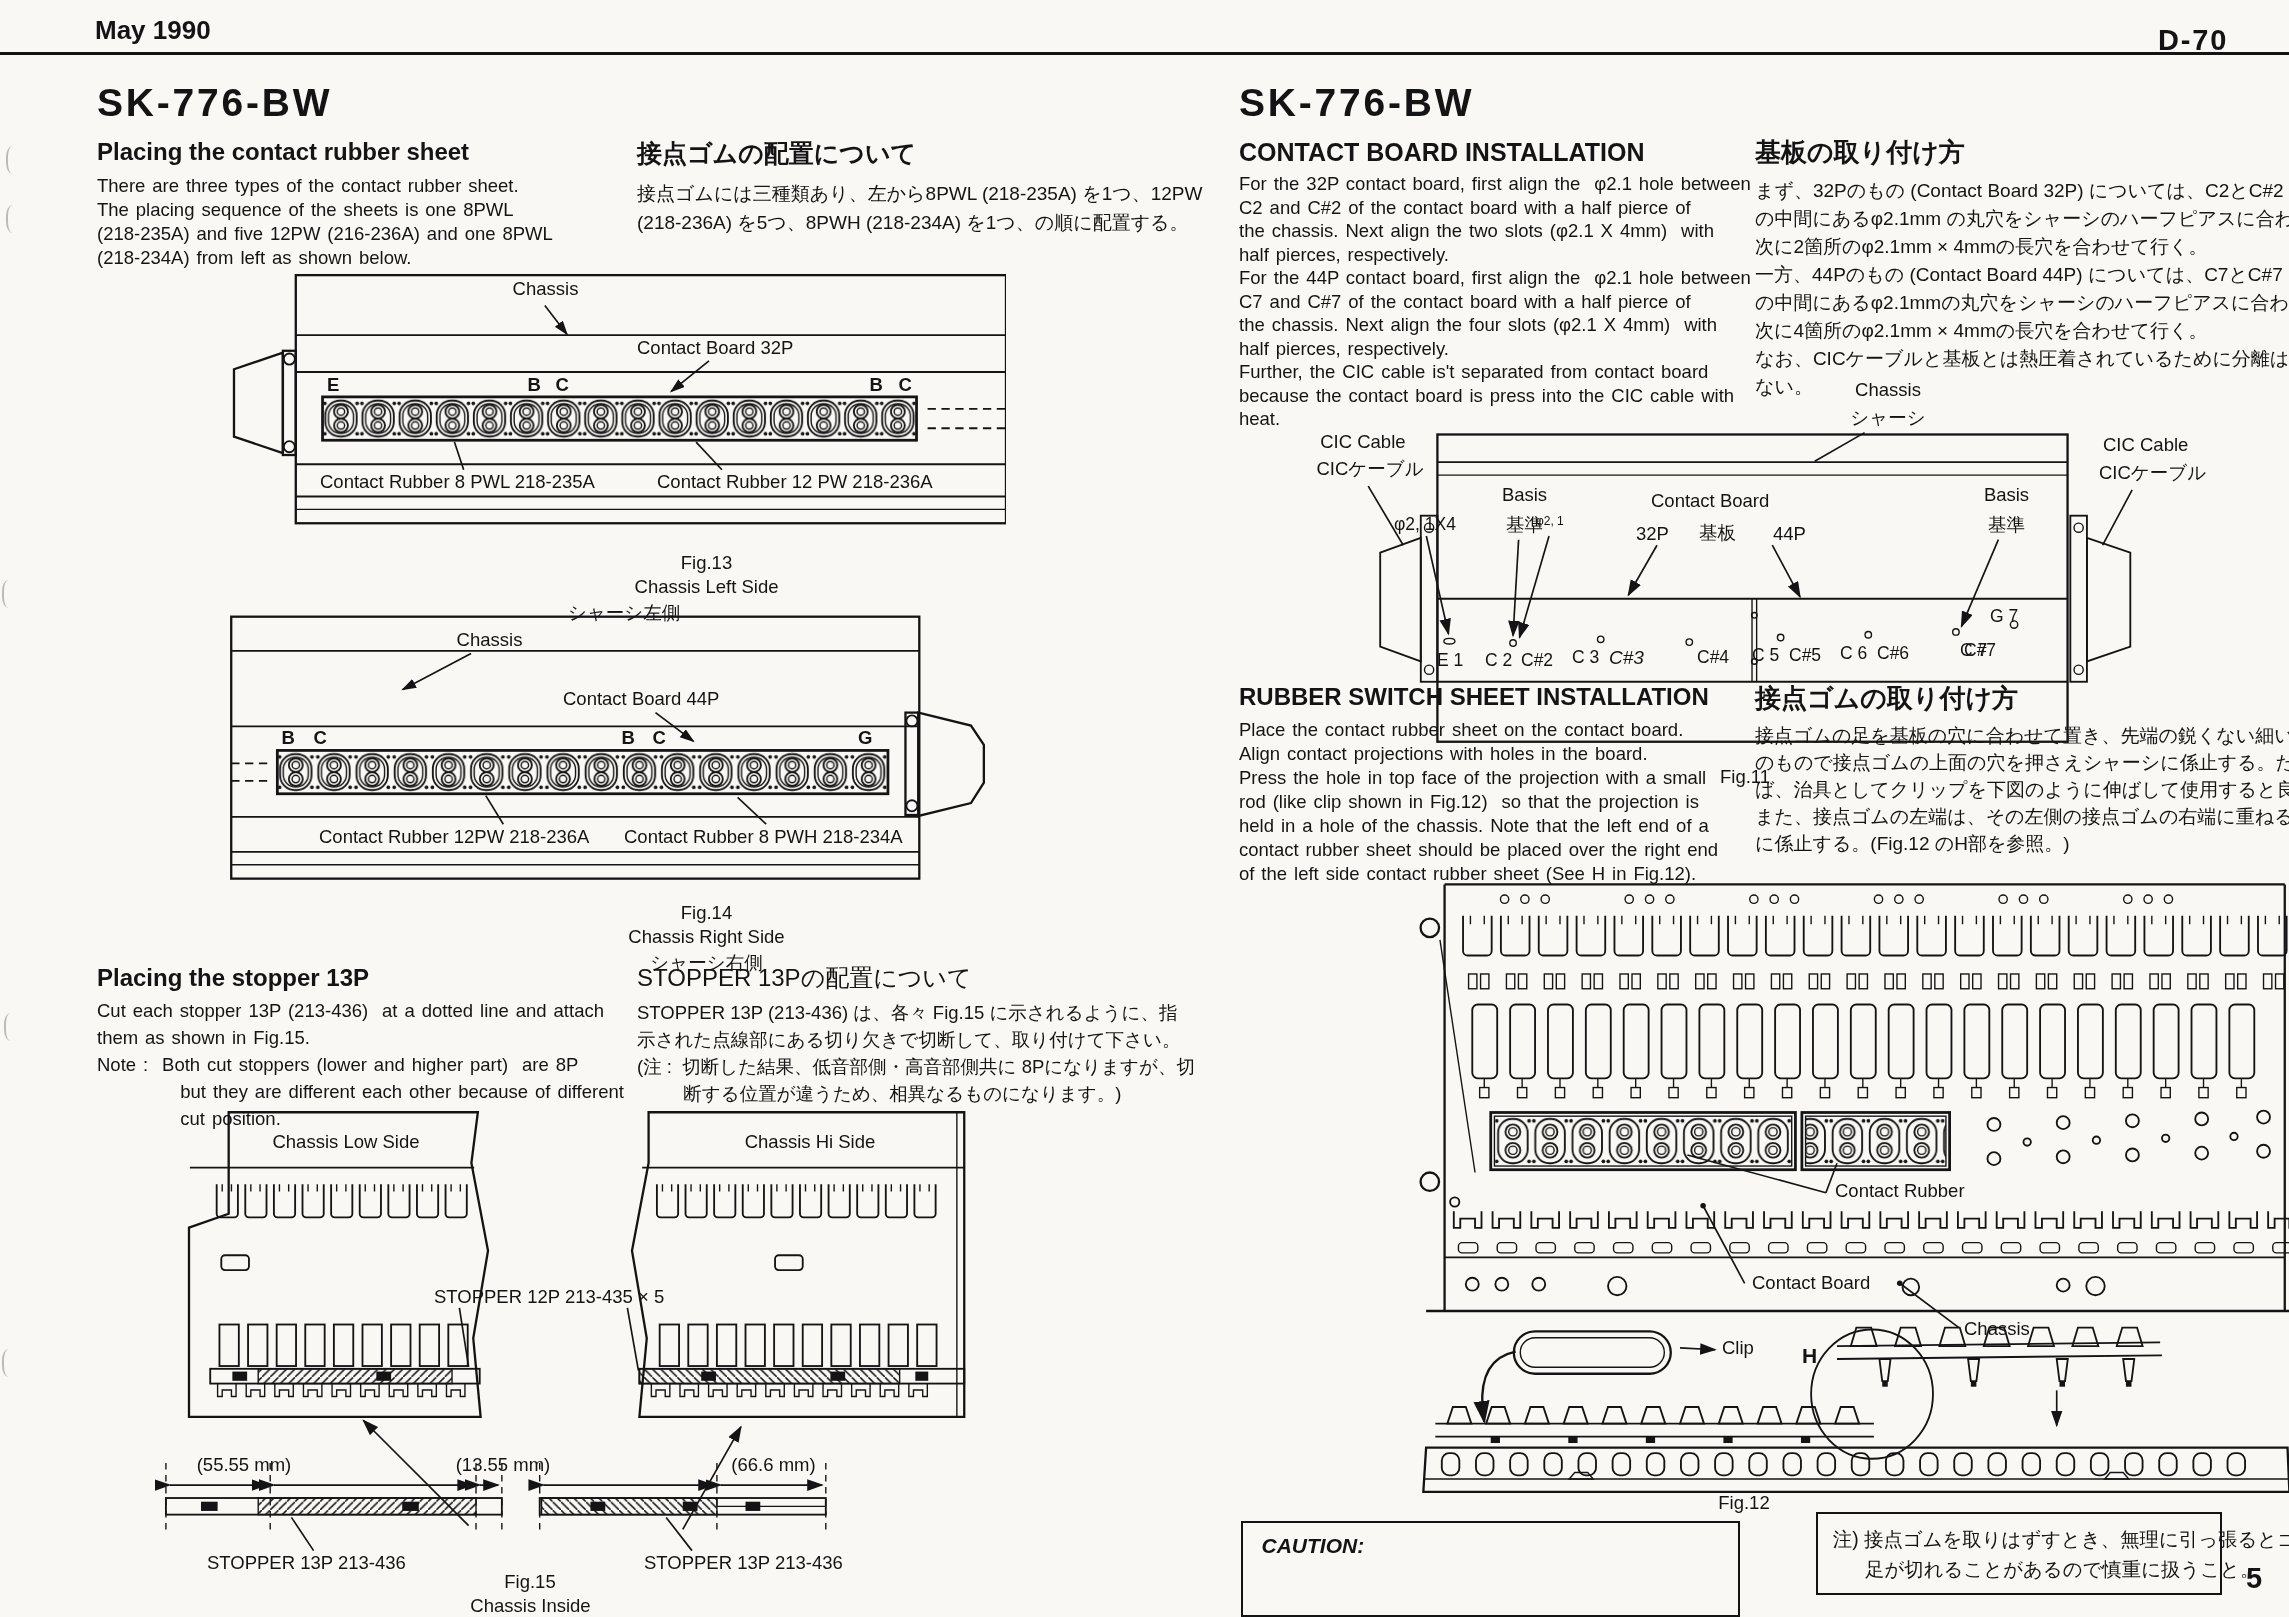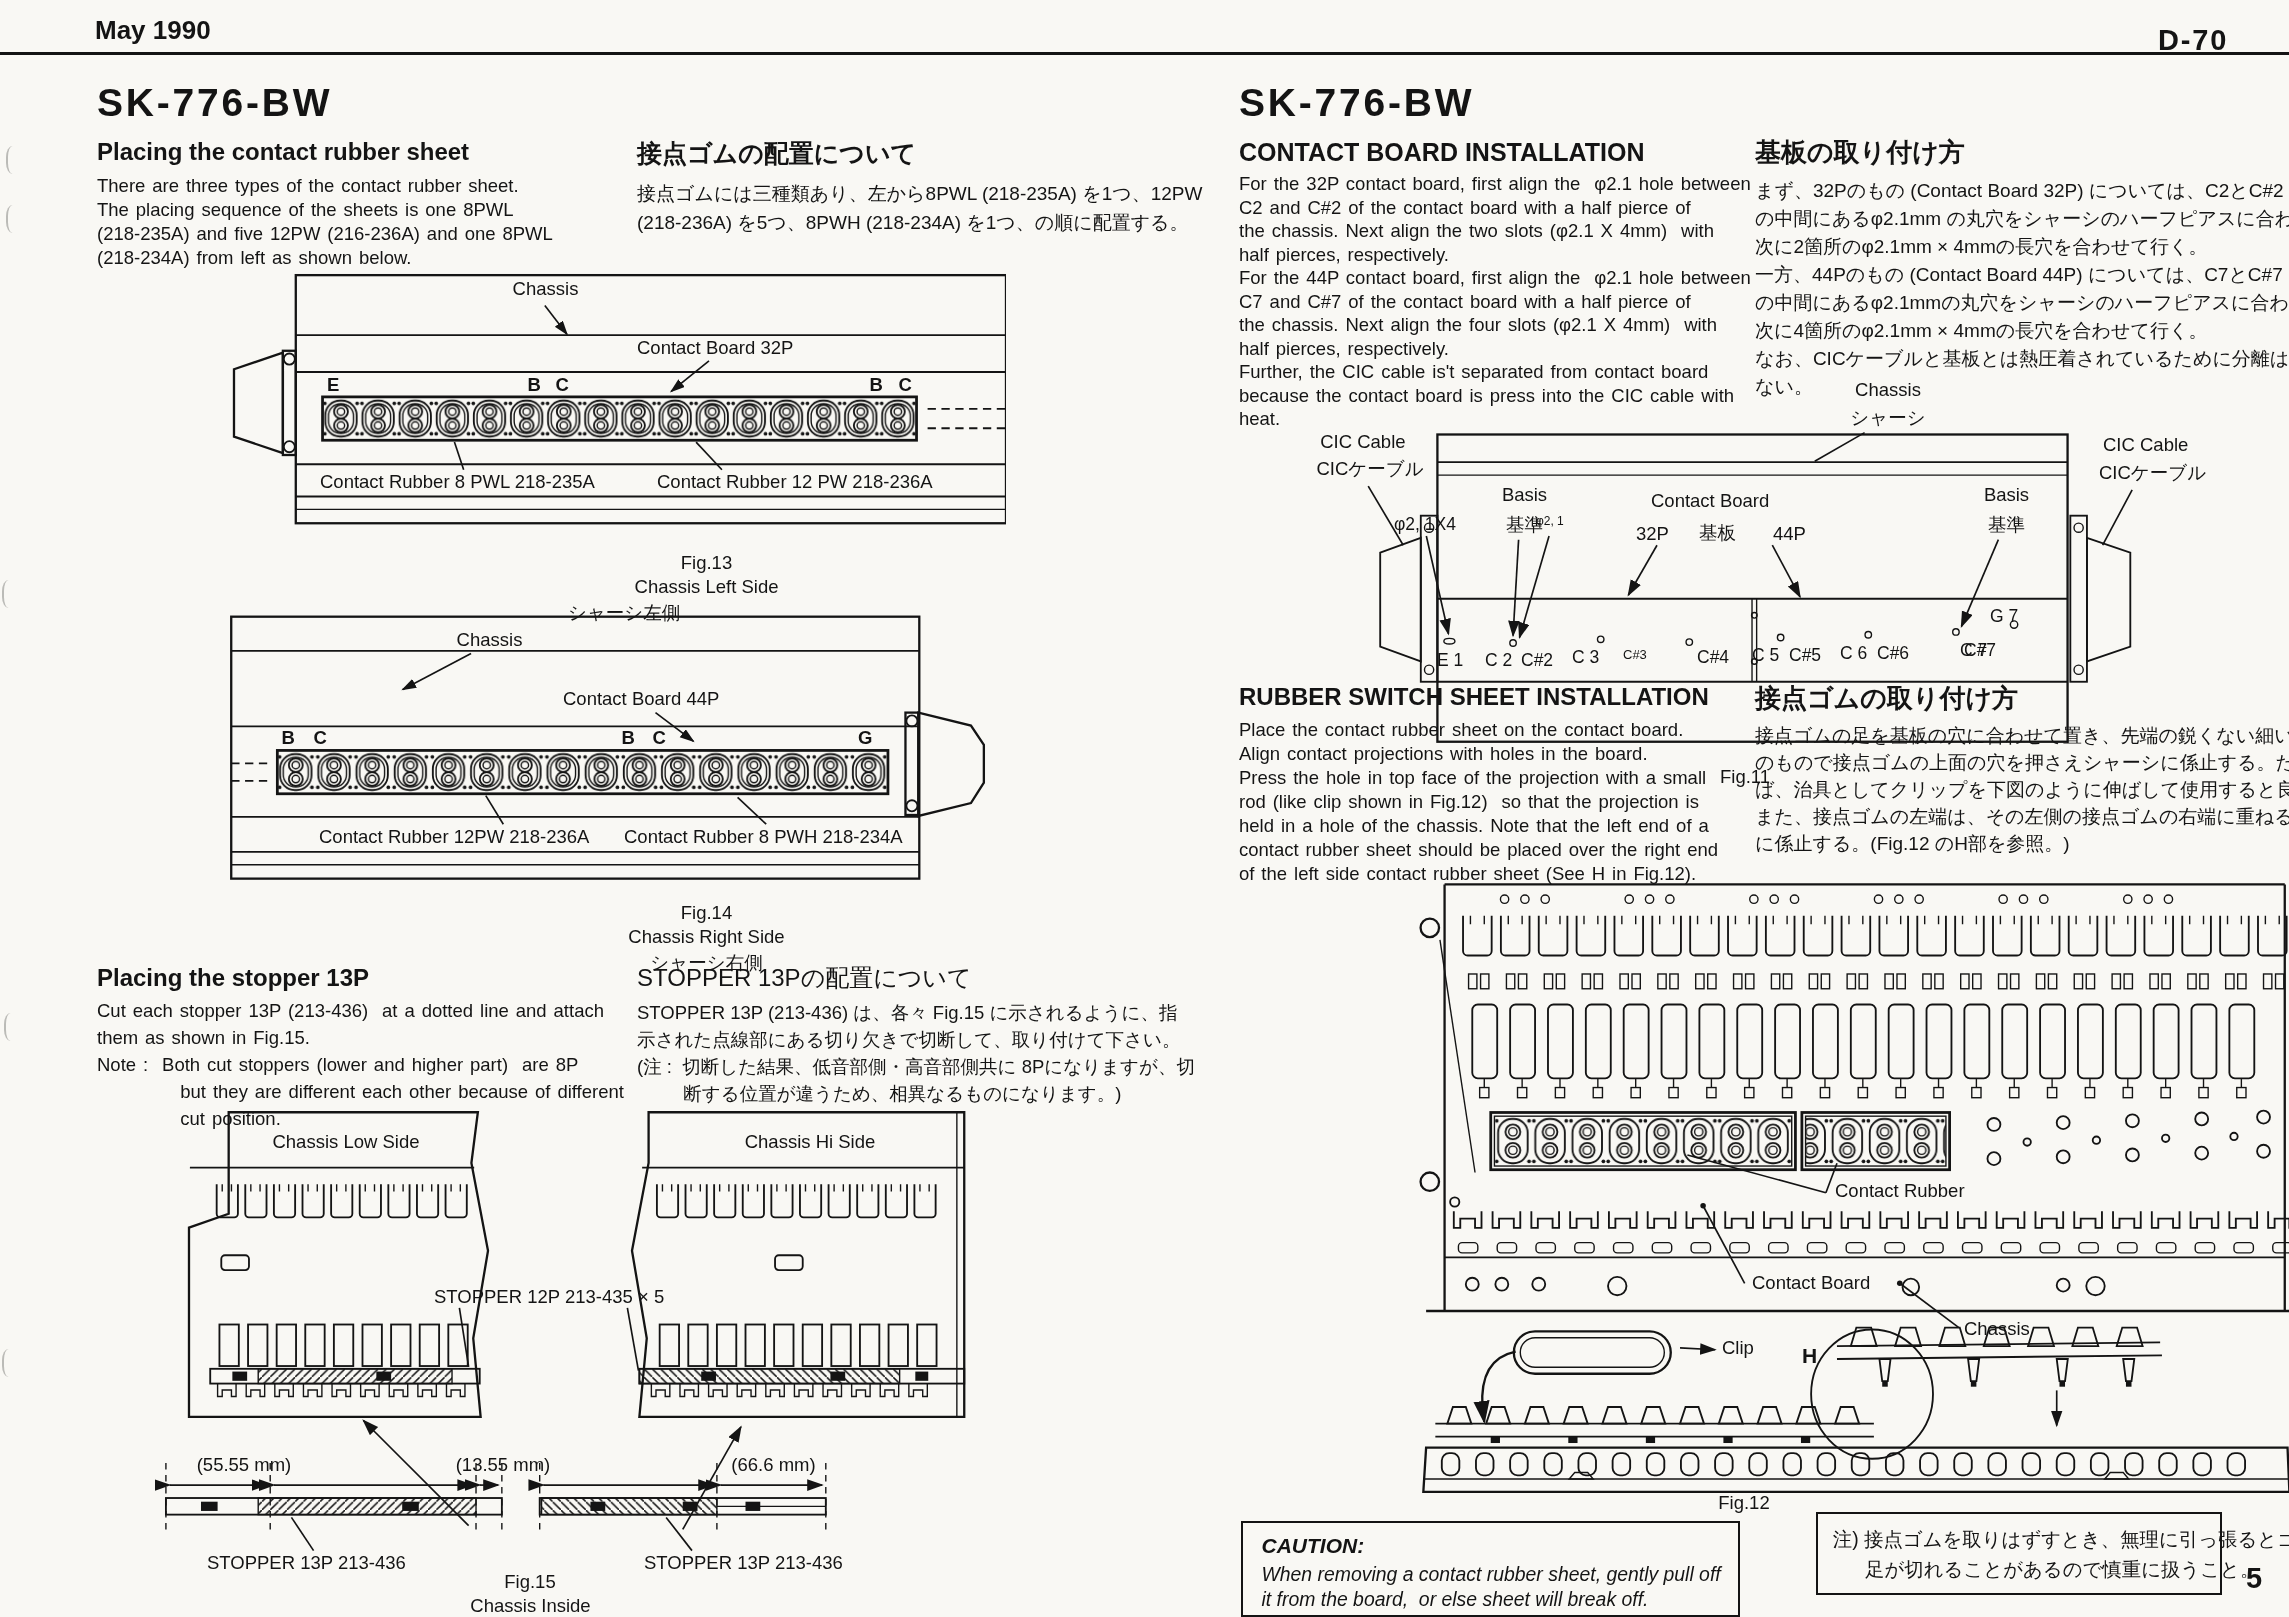--- a/index.html
+++ b/index.html
@@ -402,21 +402,21 @@
   <div class="lbl" style="left:225px;top:137px;font-size:12px;">φ2, 1</div>
   <div class="lbl" style="left:340px;top:113px;">Contact Board</div>
   <div class="lbl" style="left:325px;top:146px;">32P</div>
   <div class="lbl" style="left:388px;top:143px;">基板</div>
   <div class="lbl" style="left:462px;top:146px;">44P</div>
   <div class="lbl" style="left:679px;top:229px;font-size:17.5px;">G 7</div>
   <div class="lbl" style="left:126px;top:273px;font-size:17.5px;">E 1</div>
   <div class="lbl" style="left:174px;top:273px;font-size:17.5px;">C 2</div>
   <div class="lbl" style="left:210px;top:273px;font-size:17.5px;">C#2</div>
   <div class="lbl" style="left:261px;top:270px;font-size:17.5px;">C 3</div>
-  <div class="lbl" style="left:312px;top:270px;font-size:13px;">C#3</div>
+  <div class="lbl" style="left:298px;top:270px;font-size:19px;font-style:italic;">C#3</div>
   <div class="lbl" style="left:386px;top:270px;font-size:17.5px;">C#4</div>
   <div class="lbl" style="left:441px;top:268px;font-size:17.5px;">C 5</div>
   <div class="lbl" style="left:478px;top:268px;font-size:17.5px;">C#5</div>
   <div class="lbl" style="left:529px;top:266px;font-size:17.5px;">C 6</div>
   <div class="lbl" style="left:566px;top:266px;font-size:17.5px;">C#6</div>
   <div class="lbl" style="left:617px;top:263px;font-size:17.5px;margin-left:32px;">C 7</div>
   <div class="lbl" style="left:653px;top:263px;font-size:17.5px;">C#7</div>
   <div class="lbl" style="left:388px;top:389px;width:92px;text-align:center;">Fig.11</div>
 </div>
 
@@ -800,21 +800,19 @@
   <div class="lbl" style="left:552px;top:303px;">Contact Rubber</div>
   <div class="lbl" style="left:469px;top:395px;">Contact Board</div>
   <div class="lbl" style="left:681px;top:441px;">Chassis</div>
   <div class="lbl" style="left:439px;top:460px;">Clip</div>
   <div class="lbl b" style="left:519px;top:467px;font-size:21px;">H</div>
   <div class="lbl" style="left:415px;top:615px;width:92px;text-align:center;">Fig.12</div>
 </div>
 
 <div class="box" style="left:1241px;top:1521px;width:495px;height:92px;">
   <div class="t b i" style="left:18.5px;top:11px;font-size:21px;">CAUTION:</div>
-  <div class="t pre i" style="left:18.5px;top:39px;font-size:19.4px;line-height:25px;">When removing a contact rubber sheet, gently pull off
-it from the board,  or else sheet will break off.</div>
 </div>
 <div class="box" style="left:1816px;top:1512px;width:402px;height:79px;border-width:2.3px;">
   <div class="t pre" style="left:14.8px;top:11px;font-size:19.4px;line-height:29.5px;">注) 接点ゴムを取りはずすとき、無理に引っ張るとゴム
       足が切れることがあるので慎重に扱うこと。</div>
 </div>
 <div class="t b" style="left:2246px;top:1562px;font-size:29px;">5</div>
 
 
 </body></html>

